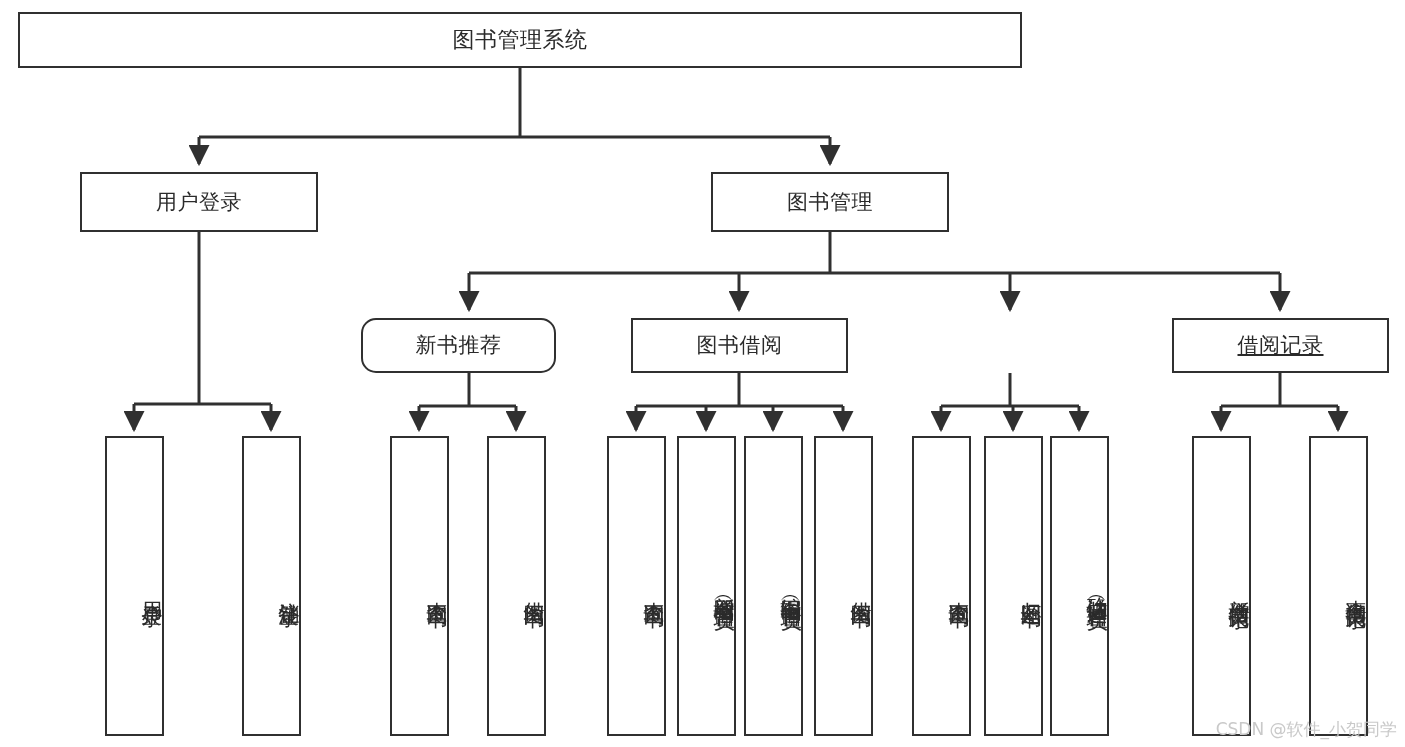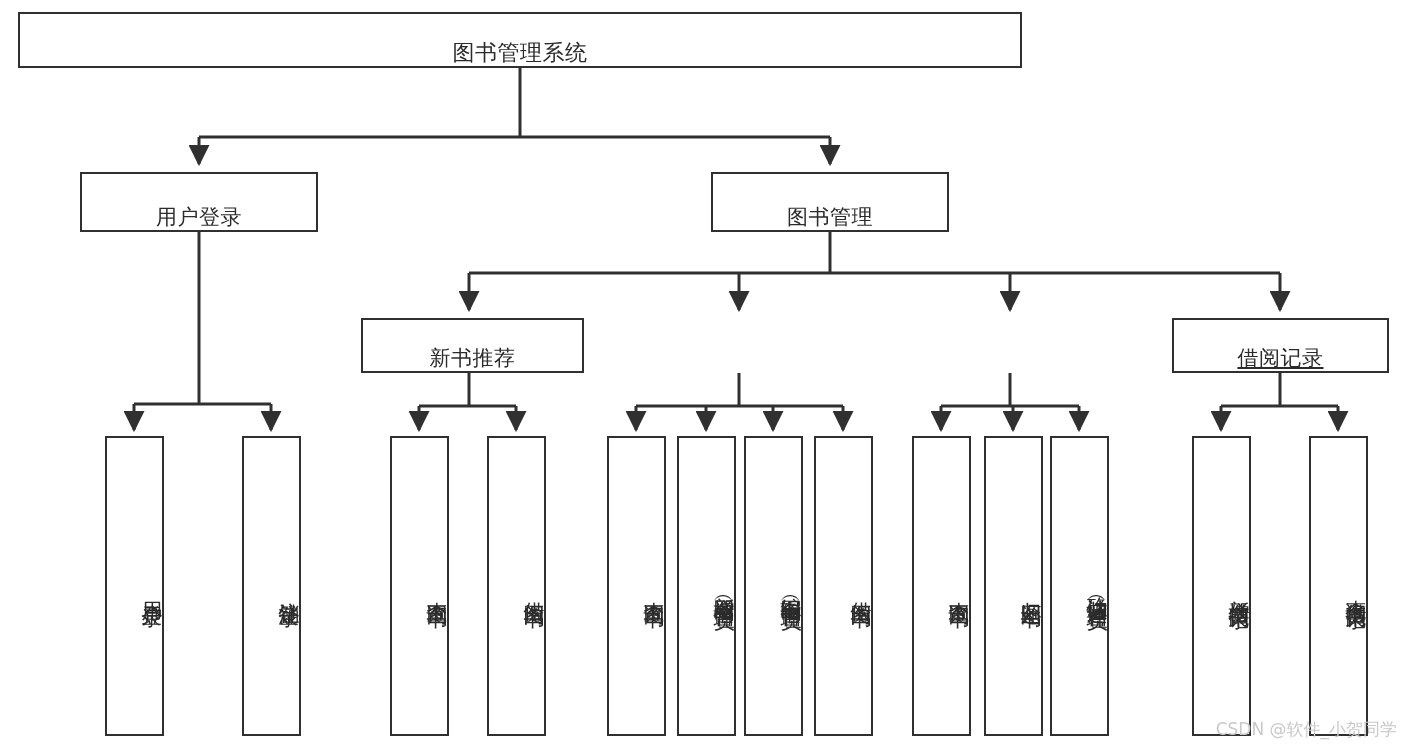--- a/index.html
+++ b/index.html
@@ -24,21 +24,21 @@
     width: 1405px;
     height: 747px;
     pointer-events: none;
   }
   .node {
     position: absolute;
     box-sizing: border-box;
     background: #ffffff;
     border: 2px solid #303030;
     display: flex;
-    align-items: flex-end;
+    align-items: center;
     justify-content: center;
     text-align: center;
     color: #2b2b2b;
   }
   .node-label {
     display: block;
     line-height: 1.18;
     letter-spacing: 0.5px;
   }
   .node.horizontal .node-label {
@@ -132,24 +132,27 @@
   </div>
 
   <div class="node horizontal" style="left:80px; top:172px; width:238px; height:60px;">
     <span class="node-label">用户登录</span>
   </div>
 
   <div class="node horizontal" style="left:711px; top:172px; width:238px; height:60px;">
     <span class="node-label">图书管理</span>
   </div>
 
-  <div class="node horizontal" style="left:361px; top:318px; width:223px; height:55px;">
+  <div class="node horizontal" style="left:361px; top:318px; width:195px; height:55px;border-radius:15px;">
     <span class="node-label">新书推荐</span>
   </div>
 
+  <div class="node horizontal" style="left:631px; top:318px; width:217px; height:55px;">
+    <span class="node-label">图书借阅</span>
+  </div>
 
 
   <div class="node horizontal" style="left:1172px; top:318px; width:217px; height:55px;text-decoration:underline;">
     <span class="node-label">借阅记录</span>
   </div>
 
   <div class="node vertical" style="left:105px; top:436px; width:59px; height:300px;">
     <span class="node-label">用户登录</span>
   </div>
 

